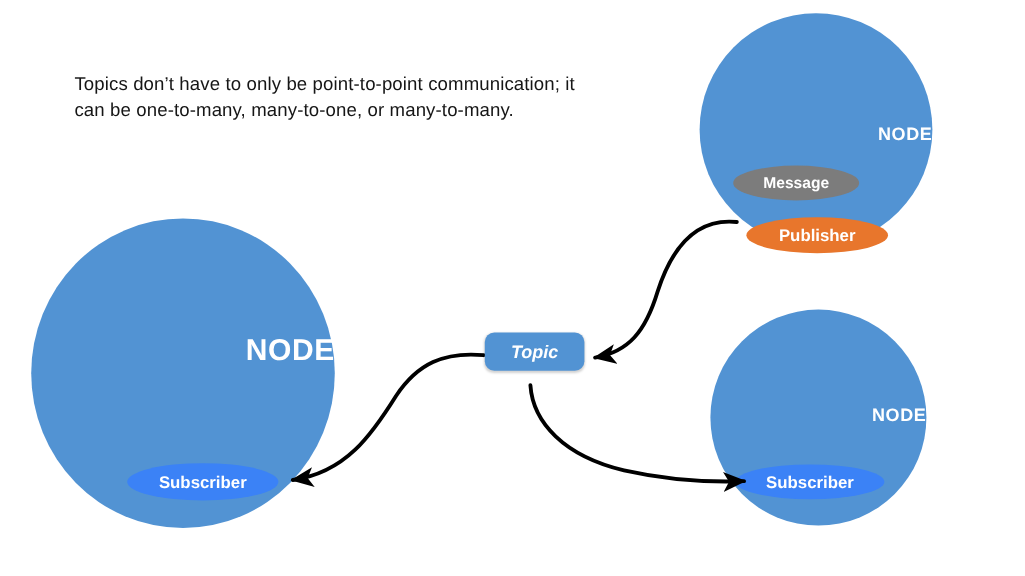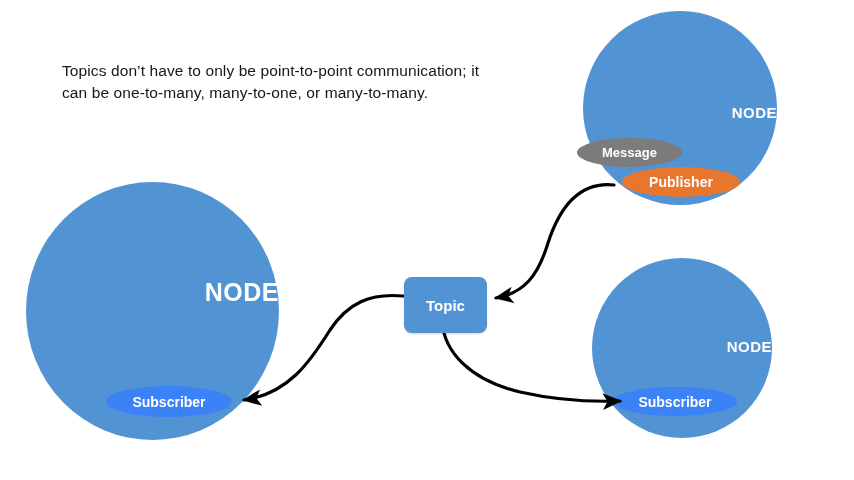--- a/index.html
+++ b/index.html
@@ -100,28 +100,28 @@
   .pill-pub {
     background: #E8762C;
     font-size: 14px;
   }
   .pill-sub {
     background: #3b82f6;
     font-size: 14px;
   }
 
   #msg-top-right {
-    left: 577px;
+    left: 611px;
     top: 138px;
     width: 105px;
     height: 29px;
   }
   #pub-top-right {
     left: 622px;
-    top: 167px;
+    top: 181px;
     width: 118px;
     height: 30px;
   }
   #sub-left {
     left: 106px;
     top: 386px;
     width: 126px;
     height: 31px;
   }
   #sub-bottom-right {
@@ -140,30 +140,31 @@
     height: 480px;
     pointer-events: none;
   }
 
   
   #topic-box {
     position: absolute;
     left: 404px;
     top: 277px;
     width: 83px;
-    height: 56px;
+    height: 32px;
     background: #5293D3;
     border-radius: 8px;
     display: flex;
     align-items: center;
     justify-content: center;
     color: #ffffff;
     font-weight: bold;
     font-size: 15px;
     box-shadow: 0 1px 2px rgba(0,0,0,0.18);
+    font-style: italic;
   }
 </style>
 </head>
 <body>
 
 <div id="stage">
 
   <div class="caption">Topics don’t have to only be point-to-point communication; it can be one-to-many, many-to-one, or many-to-many.</div>
 
   <div class="node" id="node-left">

